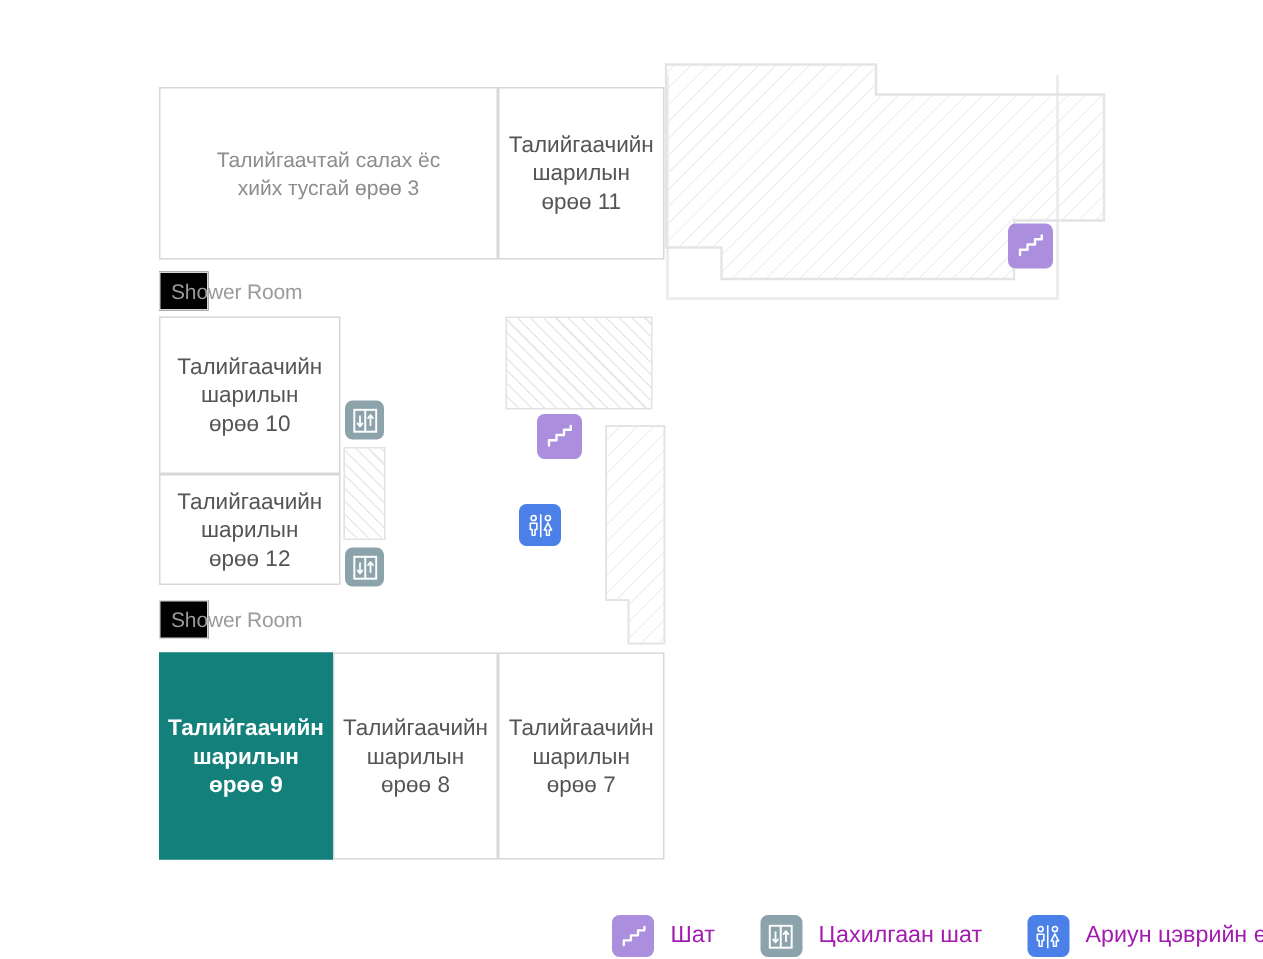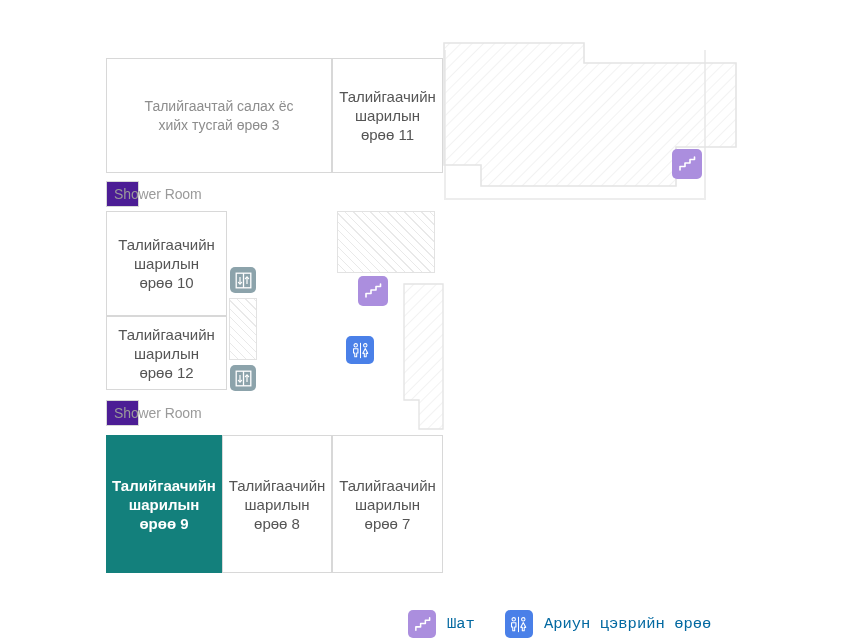--- a/index.html
+++ b/index.html
@@ -34,21 +34,21 @@
     color:#ffffff;
     font-weight:bold;
   }
   .room-label{white-space:pre-line;}
 
   
   .shower{
     position:absolute;
     box-sizing:border-box;
     border:1px solid #d8d8d8;
-    background:#4c1d95;
+    background:#000000;
     height:26px;
     width:33px;
     display:flex;
     align-items:center;
   }
   .shower .shower-label{
     position:absolute;
     left:7px;
     top:50%;
     transform:translateY(-50%);
@@ -107,23 +107,22 @@
   }
   .legend-swatch{
     width:28px;height:28px;
     border-radius:5px;
     display:flex;align-items:center;justify-content:center;
     flex:none;
   }
   .legend-text{
     margin-left:11px;
     font-size:15.5px;
-    color:#0369a1;
+    color:#a21caf;
     white-space:nowrap;
-    font-family:Liberation Mono, monospace;
   }
 </style>
 </head>
 <body>
 
 <div id="floorplan">
 
   <div class="wall" style="left:704px;top:10px;width:2px;height:150px;"></div>
   <div class="wall" style="left:444px;top:158px;width:262px;height:2px;"></div>
   <div class="wall" style="left:444px;top:10px;width:2px;height:150px;"></div>
@@ -255,20 +254,33 @@
 
   <div class="legend-item">
     <span class="legend-swatch icon-stair">
       <svg width="19" height="19" viewBox="0 0 20 20">
         <polyline points="3,16 3,12.5 8,12.5 8,9 13,9 13,5.5 17.5,5.5 17.5,3" fill="none" stroke="#ffffff" stroke-width="1.6" stroke-linecap="round" stroke-linejoin="round"></polyline>
       </svg>
     </span>
     <span class="legend-text">Шат</span>
   </div>
 
+  <div class="legend-item">
+    <span class="legend-swatch icon-elev">
+      <svg width="19" height="19" viewBox="0 0 19 19">
+        <rect x="2.2" y="2.2" width="14.6" height="14.6" fill="none" stroke="#ffffff" stroke-width="1.3"></rect>
+        <line x1="9.5" y1="2.2" x2="9.5" y2="16.8" stroke="#ffffff" stroke-width="1.3"></line>
+        <polyline points="6,6 6,13" fill="none" stroke="#ffffff" stroke-width="1.2"></polyline>
+        <polyline points="4.4,11.3 6,13.2 7.6,11.3" fill="none" stroke="#ffffff" stroke-width="1.2" stroke-linecap="round" stroke-linejoin="round"></polyline>
+        <polyline points="13,13 13,6" fill="none" stroke="#ffffff" stroke-width="1.2"></polyline>
+        <polyline points="11.4,7.7 13,5.8 14.6,7.7" fill="none" stroke="#ffffff" stroke-width="1.2" stroke-linecap="round" stroke-linejoin="round"></polyline>
+      </svg>
+    </span>
+    <span class="legend-text">Цахилгаан шат</span>
+  </div>
 
   <div class="legend-item">
     <span class="legend-swatch icon-wc">
       <svg width="21" height="21" viewBox="0 0 22 22">
         <line x1="11" y1="3" x2="11" y2="19" stroke="#ffffff" stroke-width="1.1"></line>
         <circle cx="6" cy="5.6" r="1.8" fill="none" stroke="#ffffff" stroke-width="1.1"></circle>
         <path d="M3.7 9.2 L8.3 9.2 L8.3 13.6 L7 13.6 L7 17.6 L5 17.6 L5 13.6 L3.7 13.6 Z" fill="none" stroke="#ffffff" stroke-width="1.1" stroke-linejoin="round"></path>
         <circle cx="16" cy="5.6" r="1.8" fill="none" stroke="#ffffff" stroke-width="1.1"></circle>
         <path d="M16 9 L13.4 14 L15 14 L15 17.6 L17 17.6 L17 14 L18.6 14 Z" fill="none" stroke="#ffffff" stroke-width="1.1" stroke-linejoin="round"></path>
       </svg>

